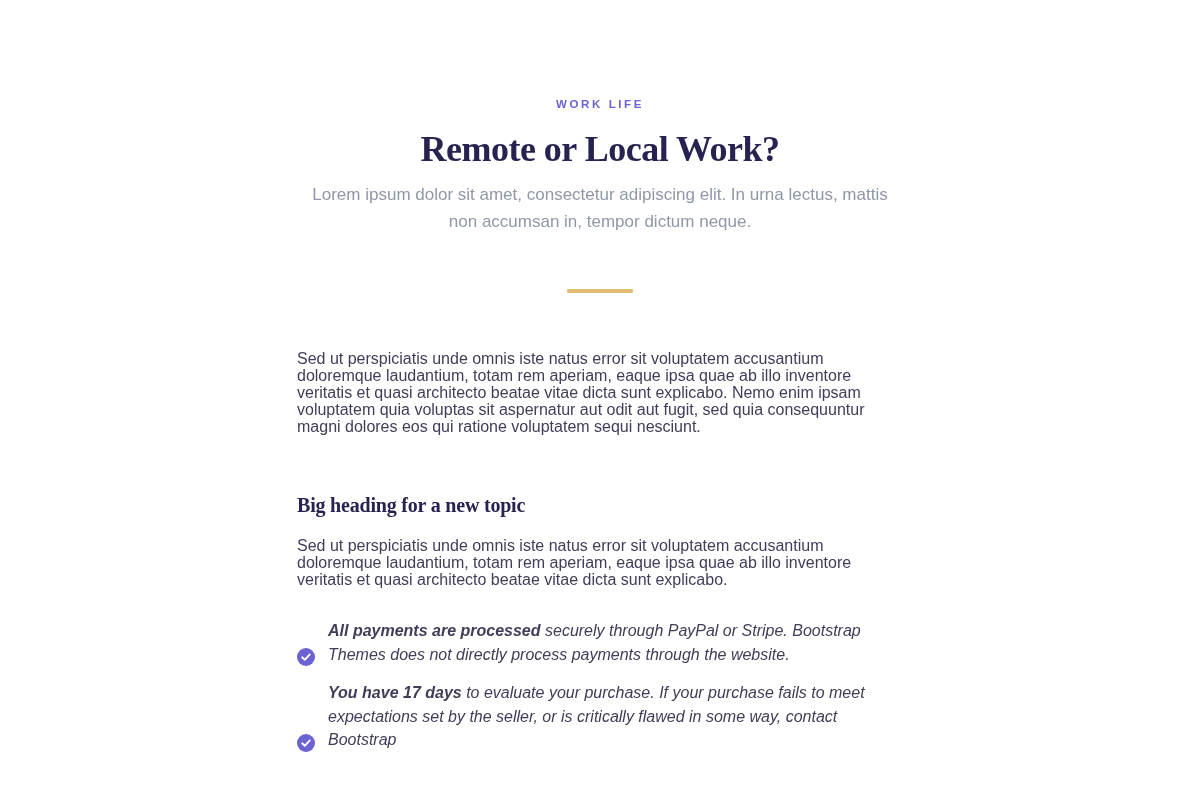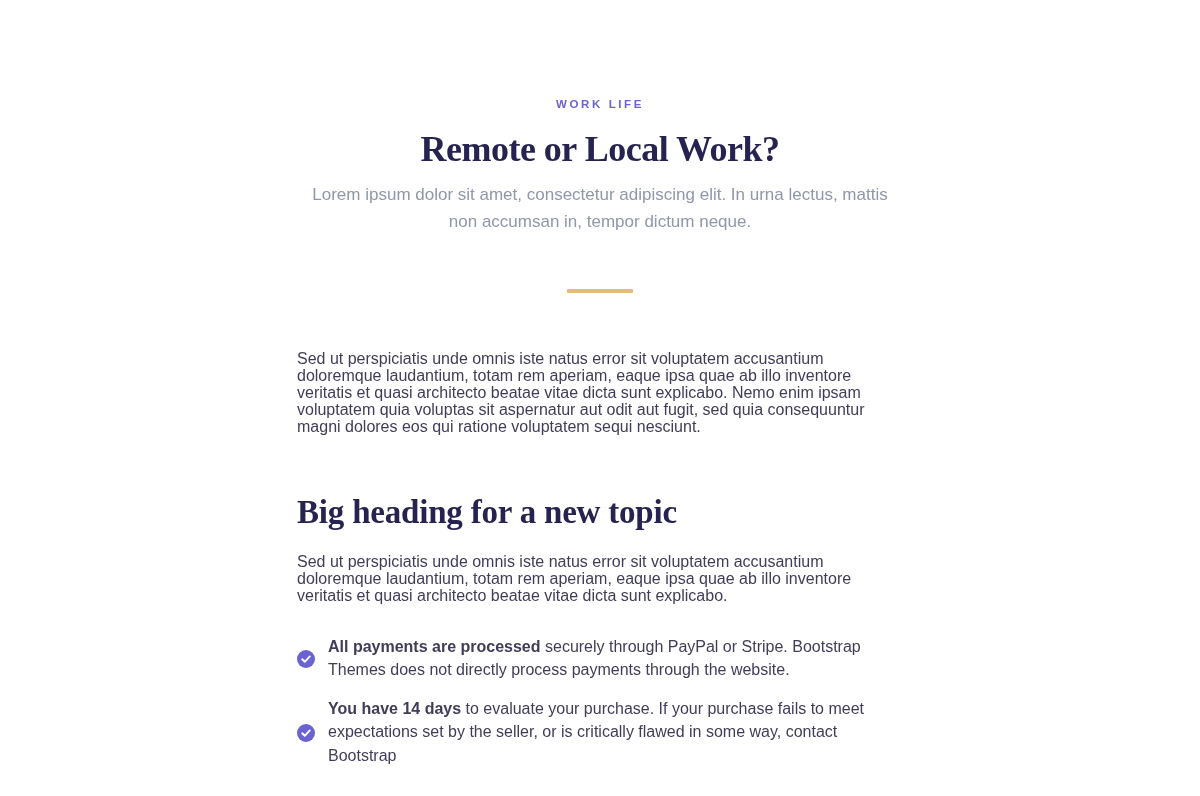--- a/index.html
+++ b/index.html
@@ -48,32 +48,33 @@
   }
   .article-body{margin-top:57px;text-align:left;}
   .body-paragraph{
     color:var(--body-color);
     font-size:16px;line-height:17px;
   }
   .section-heading{
     font-family:"Liberation Serif","DejaVu Serif",serif;
     font-weight:bold;
     color:var(--heading-color);
-    font-size:33px;line-height:1.2;
+    font-size:20px;line-height:1.2;
     margin-top:58px;
     letter-spacing:-0.2px;
   }
   .section-heading + .body-paragraph{margin-top:20px;}
   .check-list{
     list-style:none;
     margin-top:31px;
   }
   .check-list li{
-    display:flex;align-items:center;
+    display:flex;align-items:flex-end;
     margin-bottom:15px;
+    font-style:italic;
   }
   .check-icon{
     flex:0 0 auto;
     width:18px;height:18px;
     margin:2px 13px 0 0;
     display:inline-block;
   }
   .check-item-text{
     color:var(--body-color);
     font-size:16px;line-height:23.5px;
@@ -110,19 +111,19 @@
           </span>
           <span class="check-item-text"><b>All payments are processed</b><span> securely through PayPal or Stripe. Bootstrap Themes does not directly process payments through the website.</span></span>
         </li>
         <li>
           <span class="check-icon">
             <svg width="18" height="18" viewBox="0 0 18 18" aria-hidden="true">
               <circle cx="9" cy="9" r="9" fill="#6b63d1"></circle>
               <path d="M5.2 9.3 L7.8 11.8 L12.8 6.4" fill="none" stroke="#ffffff" stroke-width="1.9" stroke-linecap="round" stroke-linejoin="round"></path>
             </svg>
           </span>
-          <span class="check-item-text"><b>You have 14 days</b><span> to evaluate your purchase. If your purchase fails to meet expectations set by the seller, or is critically flawed in some way, contact Bootstrap</span></span>
+          <span class="check-item-text"><b>You have 17 days</b><span> to evaluate your purchase. If your purchase fails to meet expectations set by the seller, or is critically flawed in some way, contact Bootstrap</span></span>
         </li>
       </ul>
     </div>
 
   </article>
 </div>
 
 </body></html>

